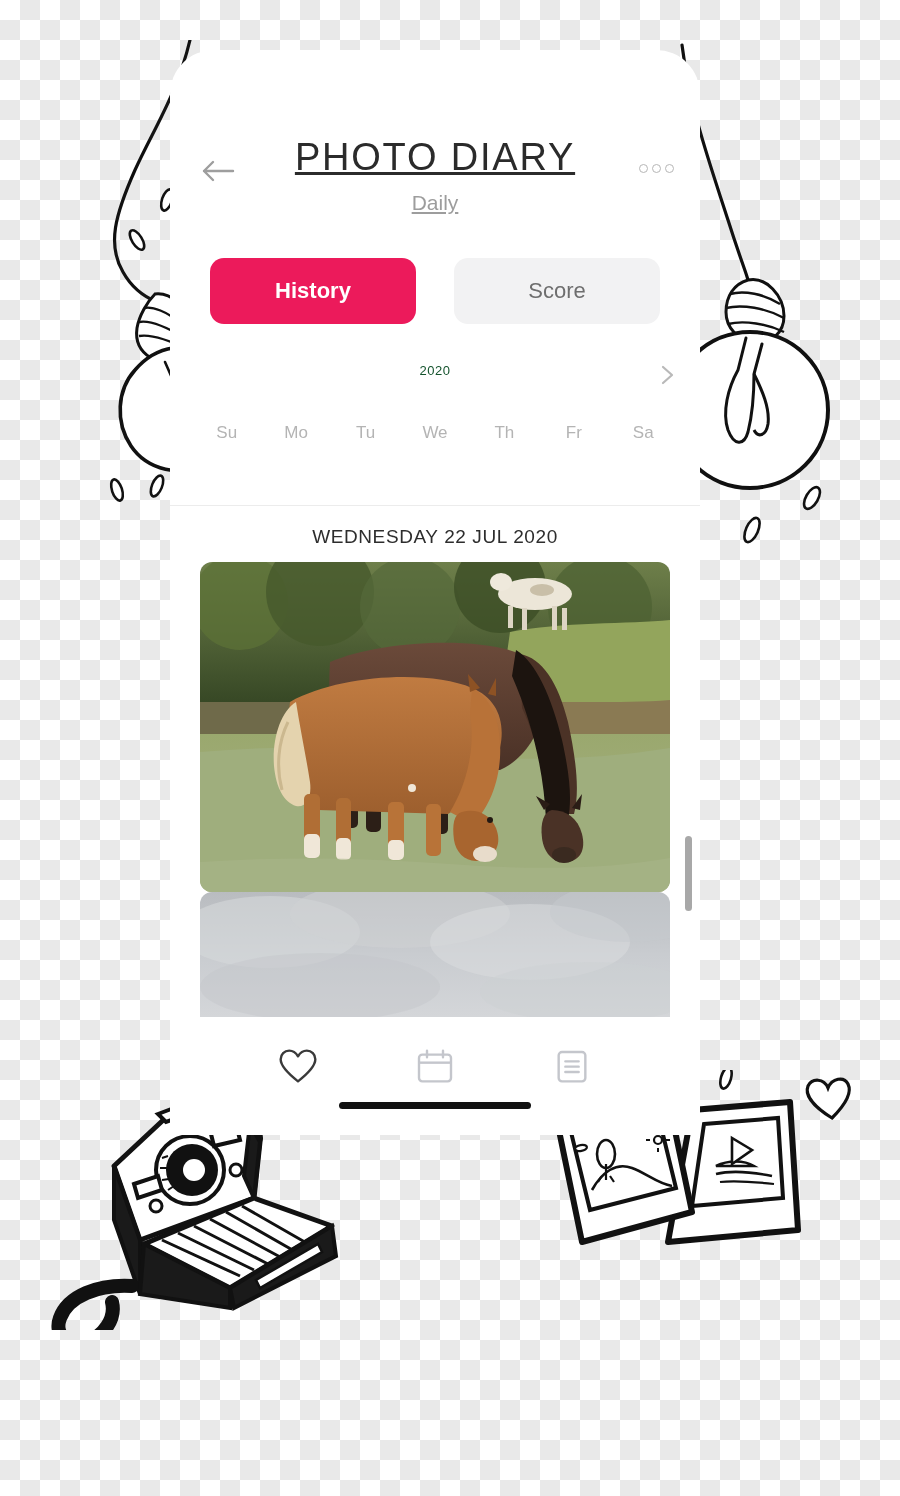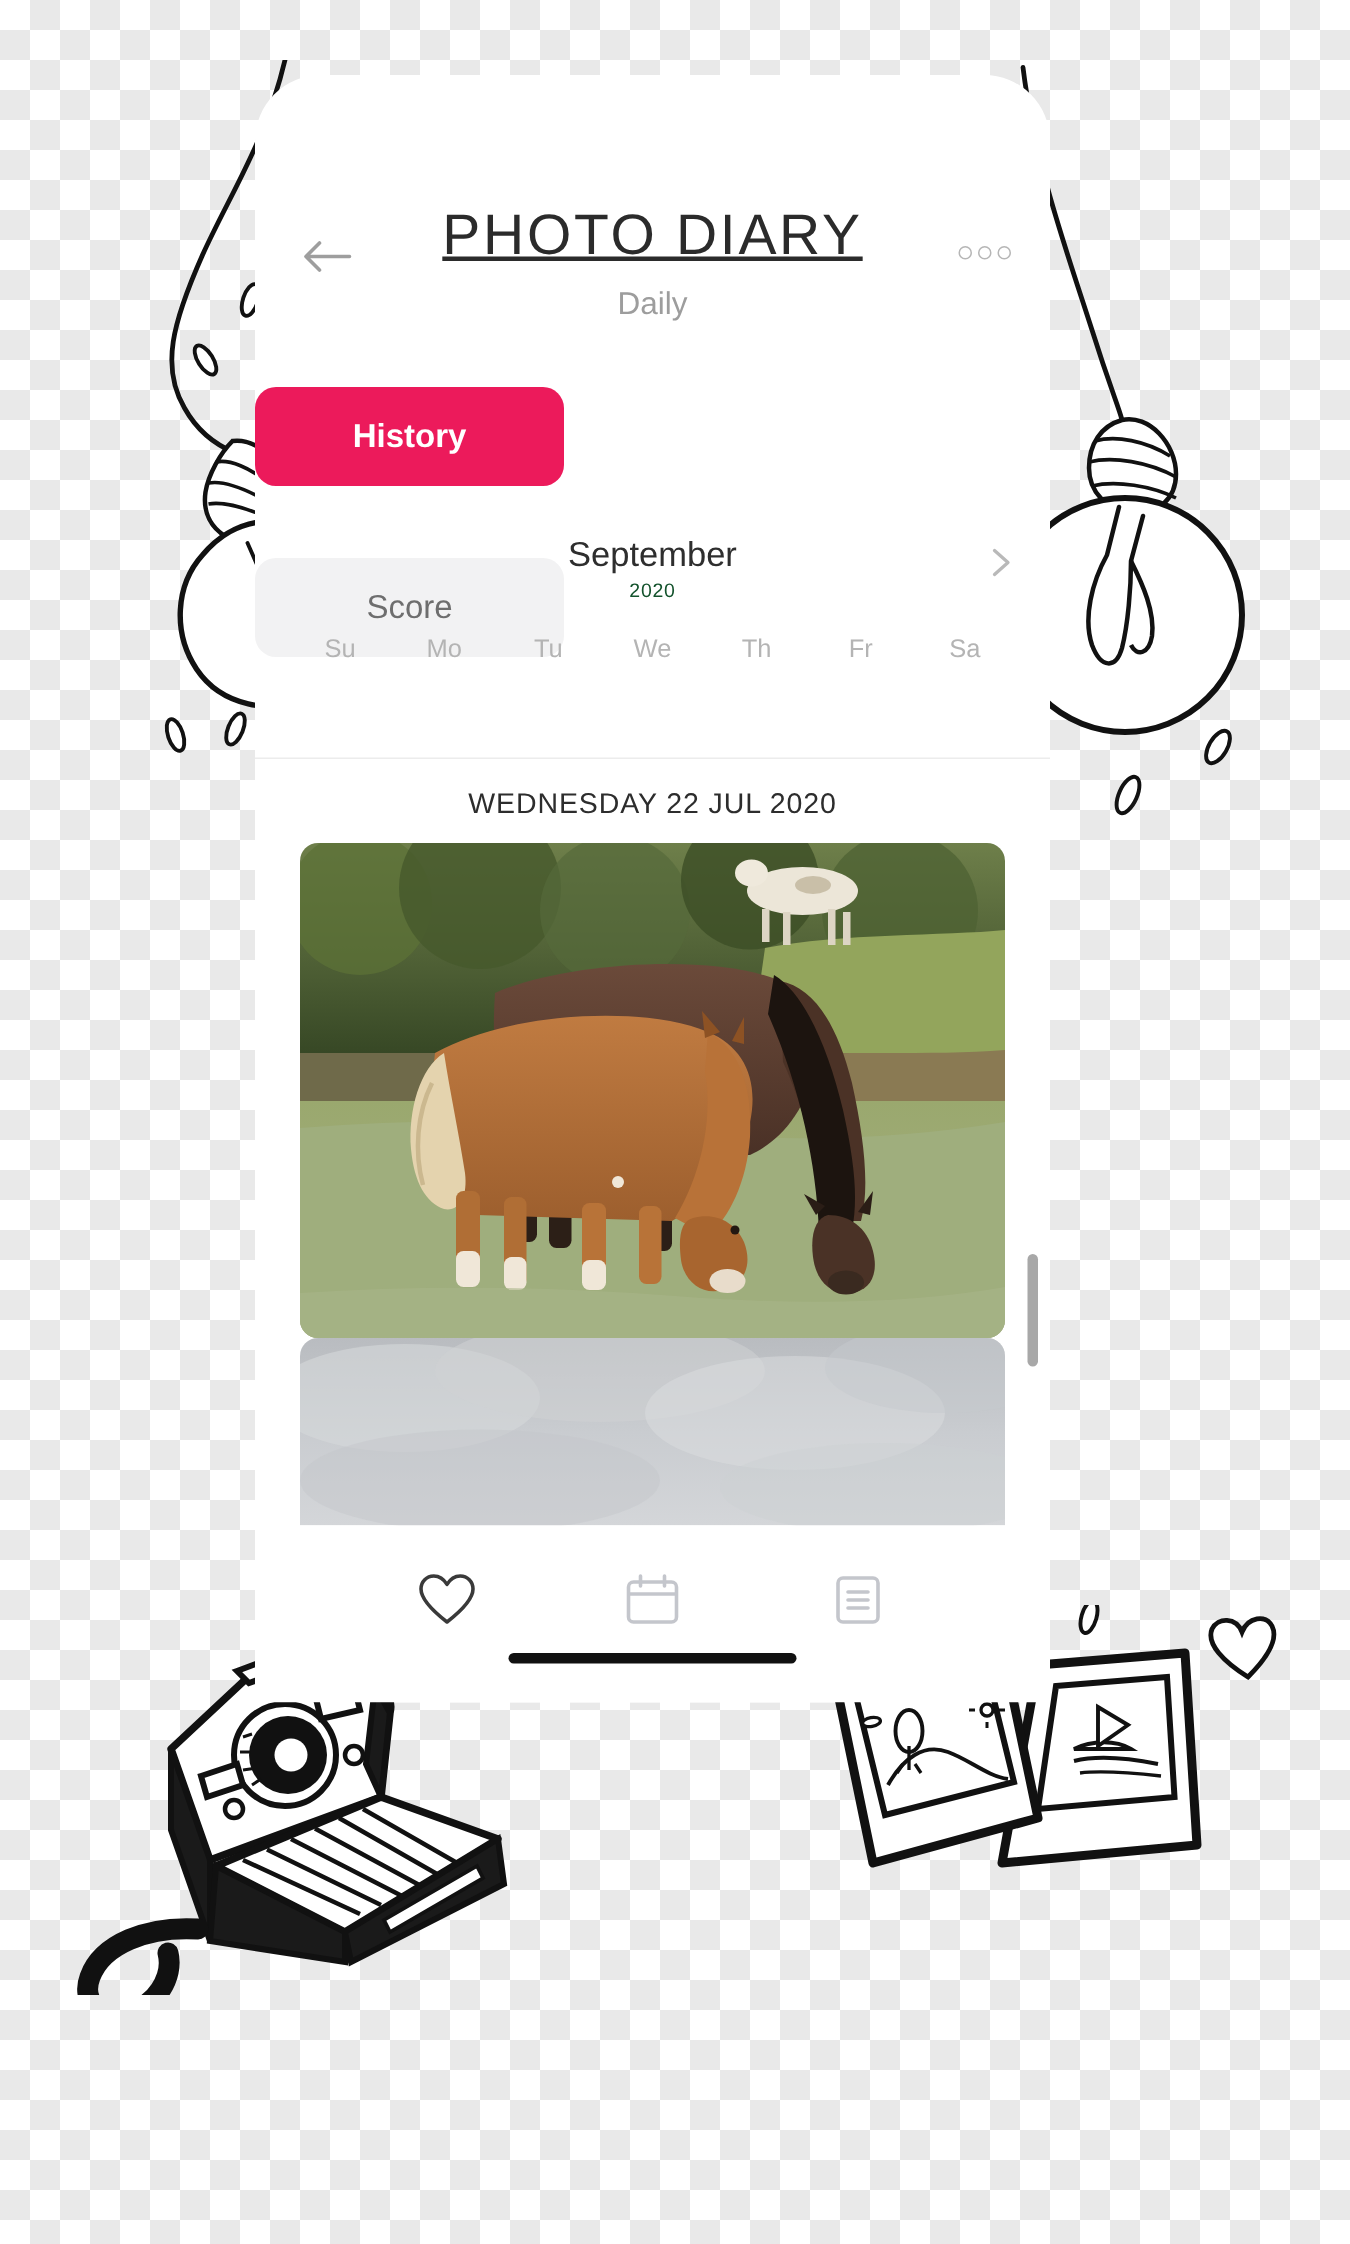--- a/index.html
+++ b/index.html
@@ -68,27 +68,28 @@
     line-height: 1;
     padding-top: 16px;
     text-decoration: underline;
   }
   .subtitle {
     text-align: center;
     font-size: 21px;
     color: #9d9d9d;
     margin-top: 15px;
     font-weight: 400;
+    text-decoration: underline;
   }
 
   
   .tabs {
     position: absolute; left: 0; top: 208px;
     width: 530px;
-    display: flex; justify-content: center; gap: 48px; flex-direction: column;
+    display: flex; justify-content: center; gap: 38px;
   }
   .tab {
     width: 206px; height: 66px;
     border-radius: 14px;
     display: flex; align-items: center; justify-content: center;
     font-size: 22px;
     cursor: pointer;
     border: none;
   }
   .tab.active { background: #ec1a5b; color: #ffffff; font-weight: 700; }
@@ -265,21 +266,20 @@
       <div class="title">PHOTO DIARY</div>
       <div class="subtitle">Daily</div>
     </div>
 
     <div class="tabs">
       <button class="tab active">History</button>
       <button class="tab inactive">Score</button>
     </div>
 
     <div class="cal-head">
-      <div class="cal-month">September</div>
       <div class="cal-year">2020</div>
       <div class="cal-next">
         <svg viewBox="0 0 22 22" fill="none">
           <path d="M7 3 L16 11 L7 19" stroke="#b9b9b9" stroke-width="2.2" stroke-linecap="round" stroke-linejoin="round"></path>
         </svg>
       </div>
     </div>
 
     <div class="dow-row">
       <div class="dow">Su</div>

